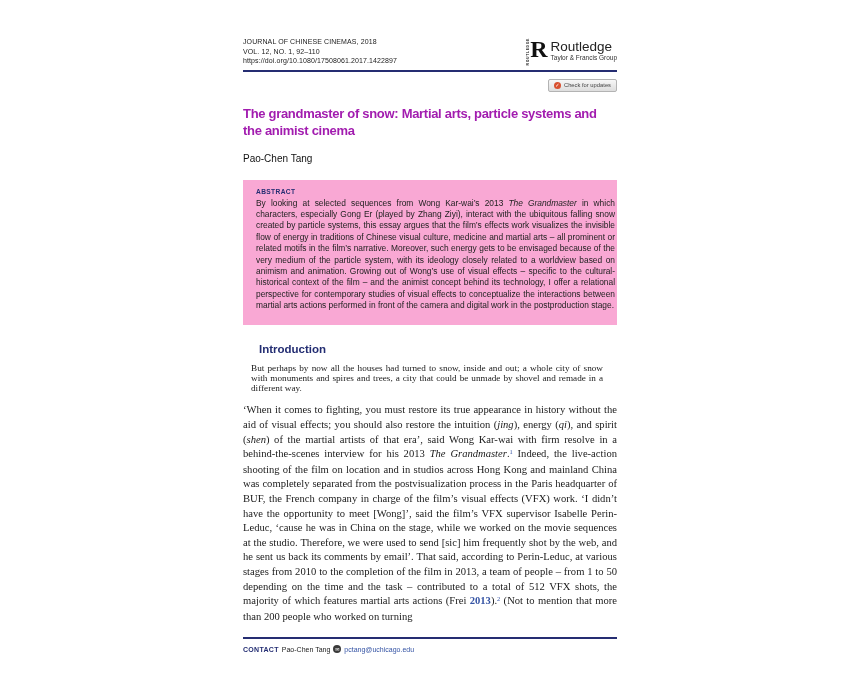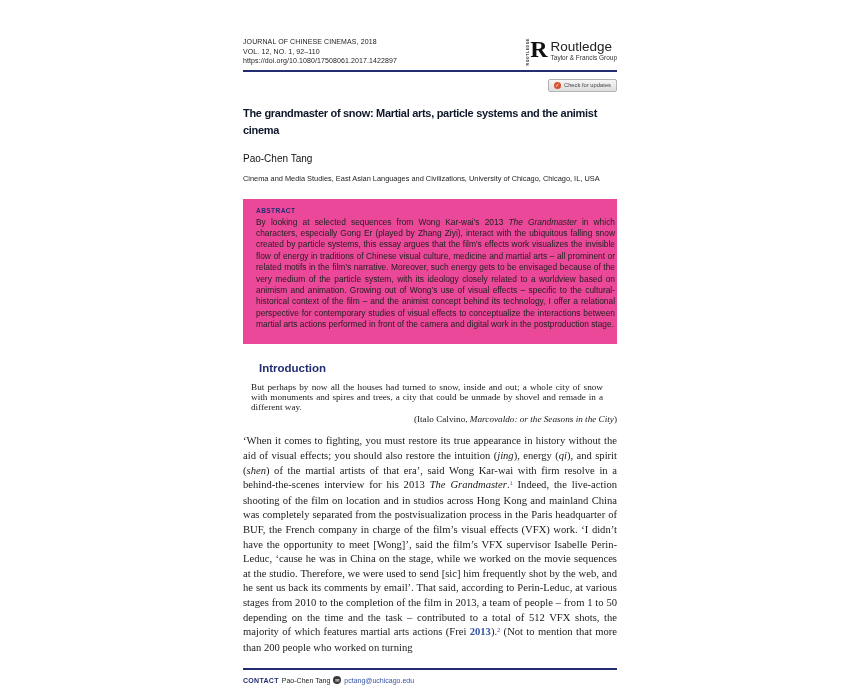--- a/index.html
+++ b/index.html
@@ -23,27 +23,27 @@
   .logo-tag{font-size:6.5px;color:#333;margin-top:1px;}
   .hrule{border:none;border-top:2px solid #252d72;margin:4px 0 0 0;}
   .badge-row{display:flex;justify-content:flex-end;margin-top:7px;}
   .badge{display:inline-flex;align-items:center;gap:3px;background:linear-gradient(#f7f7f7,#dddddd);
     border:1px solid #b3b3b3;border-radius:2px;padding:2px 5px;cursor:pointer;}
   .cm-icon{width:7px;height:7px;border-radius:50%;background:#d8502f;display:inline-flex;
     align-items:center;justify-content:center;color:#fff;font-size:5px;line-height:7px;}
   .badge-label{font-size:5.8px;color:#444;}
 
   
-  .title{margin-top:13px;font-size:11px;letter-spacing:-.3px;font-weight:bold;
-    color:#0f172a;line-height:17px;}
+  .title{margin-top:13px;font-size:13px;letter-spacing:-.3px;font-weight:bold;
+    color:#a21caf;line-height:17px;}
   .author{margin-top:14px;font-size:10px;color:#111;}
   .affil{margin-top:10px;font-size:7.4px;color:#222;}
 
   
-  .abs{margin-top:16px;background:#ec4899;padding:8px 2px 13px 13px;}
+  .abs{margin-top:16px;background:#f9a8d4;padding:8px 2px 13px 13px;}
   .abs-label{font-size:6.6px;font-weight:bold;color:#232d72;letter-spacing:.4px;}
   .abs-text{margin-top:3px;font-size:8.4px;line-height:11.4px;text-align:justify;color:#222;}
 
   
   .sec-head{margin-top:18px;font-size:11.5px;font-weight:bold;color:#232d72;padding-left:16px;}
   .quote{font-family:"Liberation Serif",serif;font-size:9.2px;line-height:10.3px;
     text-align:justify;color:#1a1a1a;margin:8px 0 0 8px;width:352px;}
   .attrib{font-family:"Liberation Serif",serif;font-size:9.2px;color:#1a1a1a;
     text-align:right;margin-top:2px;}
 
@@ -90,30 +90,28 @@
 
   <div class="badge-row">
     <span class="badge">
       <span class="cm-icon">✓</span>
       <span class="badge-label">Check for updates</span>
     </span>
   </div>
 
   <h1 class="title" style="margin-bottom:0;">The grandmaster of snow: Martial arts, particle systems and the animist cinema</h1>
   <div class="author">Pao-Chen Tang</div>
-  <div class="affil">Cinema and Media Studies, East Asian Languages and Civilizations, University of Chicago, Chicago, IL, USA</div>
 
   <div class="abs">
     <div class="abs-label">ABSTRACT</div>
     <div class="abs-text"><span class="seg-n">By looking at selected sequences from Wong Kar-wai’s 2013 </span><span class="seg-i">The Grandmaster</span><span class="seg-n"> in which characters, especially Gong Er (played by Zhang Ziyi), interact with the ubiquitous falling snow created by particle systems, this essay argues that the film’s effects work visualizes the invisible flow of energy in traditions of Chinese visual culture, medicine and martial arts – all prominent or related motifs in the film’s narrative. Moreover, such energy gets to be envisaged because of the very medium of the particle system, with its ideology closely related to a worldview based on animism and animation. Growing out of Wong’s use of visual effects – specific to the cultural-historical context of the film – and the animist concept behind its technology, I offer a relational perspective for contemporary studies of visual effects to conceptualize the interactions between martial arts actions performed in front of the camera and digital work in the postproduction stage.</span></div>
   </div>
 
   <div class="sec-head">Introduction</div>
   <div class="quote">But perhaps by now all the houses had turned to snow, inside and out; a whole city of snow with monuments and spires and trees, a city that could be unmade by shovel and remade in a different way.</div>
-  <div class="attrib"><span class="seg-n">(Italo Calvino, </span><span class="seg-i">Marcovaldo: or the Seasons in the City</span><span class="seg-n">)</span></div>
 
   <div class="bodytext"><span class="seg-n">‘When it comes to fighting, you must restore its true appearance in history without the aid of visual effects; you should also restore the intuition (</span><span class="seg-i">jing</span><span class="seg-n">), energy (</span><span class="seg-i">qi</span><span class="seg-n">), and spirit (</span><span class="seg-i">shen</span><span class="seg-n">) of the martial artists of that era’, said Wong Kar-wai with firm resolve in a behind-the-scenes interview for his 2013 </span><span class="seg-i">The Grandmaster</span><span class="seg-n">.</span><span class="seg-sup">1</span><span class="seg-n"> Indeed, the live-action shooting of the film on location and in studios across Hong Kong and mainland China was completely separated from the postvisualization process in the Paris headquarter of BUF, the French company in charge of the film’s visual effects (VFX) work. ‘I didn’t have the opportunity to meet [Wong]’, said the film’s VFX supervisor Isabelle Perin-Leduc, ‘cause he was in China on the stage, while we worked on the movie sequences at the studio. Therefore, we were used to send [sic] him frequently shot by the web, and he sent us back its comments by email’. That said, according to Perin-Leduc, at various stages from 2010 to the completion of the film in 2013, a team of people – from 1 to 50 depending on the time and the task – contributed to a total of 512 VFX shots, the majority of which features martial arts actions (Frei </span><span class="seg-link">2013</span><span class="seg-n">).</span><span class="seg-sup">2</span><span class="seg-n"> (Not to mention that more than 200 people who worked on turning</span></div>
 
   <hr class="frule">
   <div class="contact">
     <span class="contact-label">CONTACT</span>
     <span class="contact-name">Pao-Chen Tang</span>
     <span class="mail-icon">✉</span>
     <span class="contact-email">pctang@uchicago.edu</span>
   </div>

